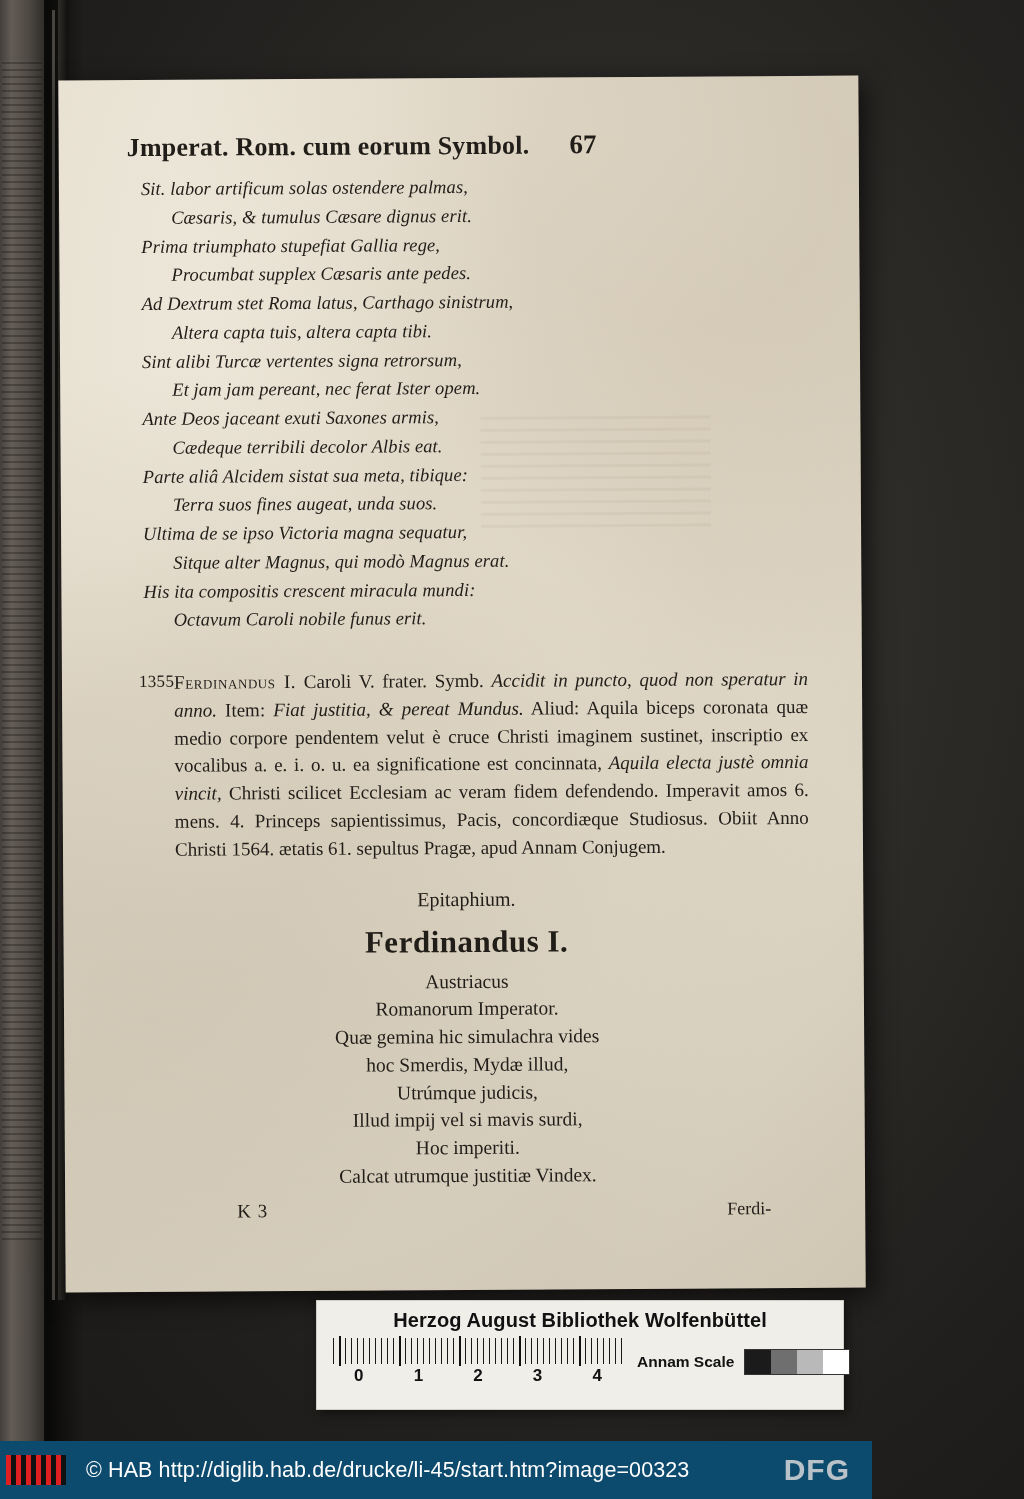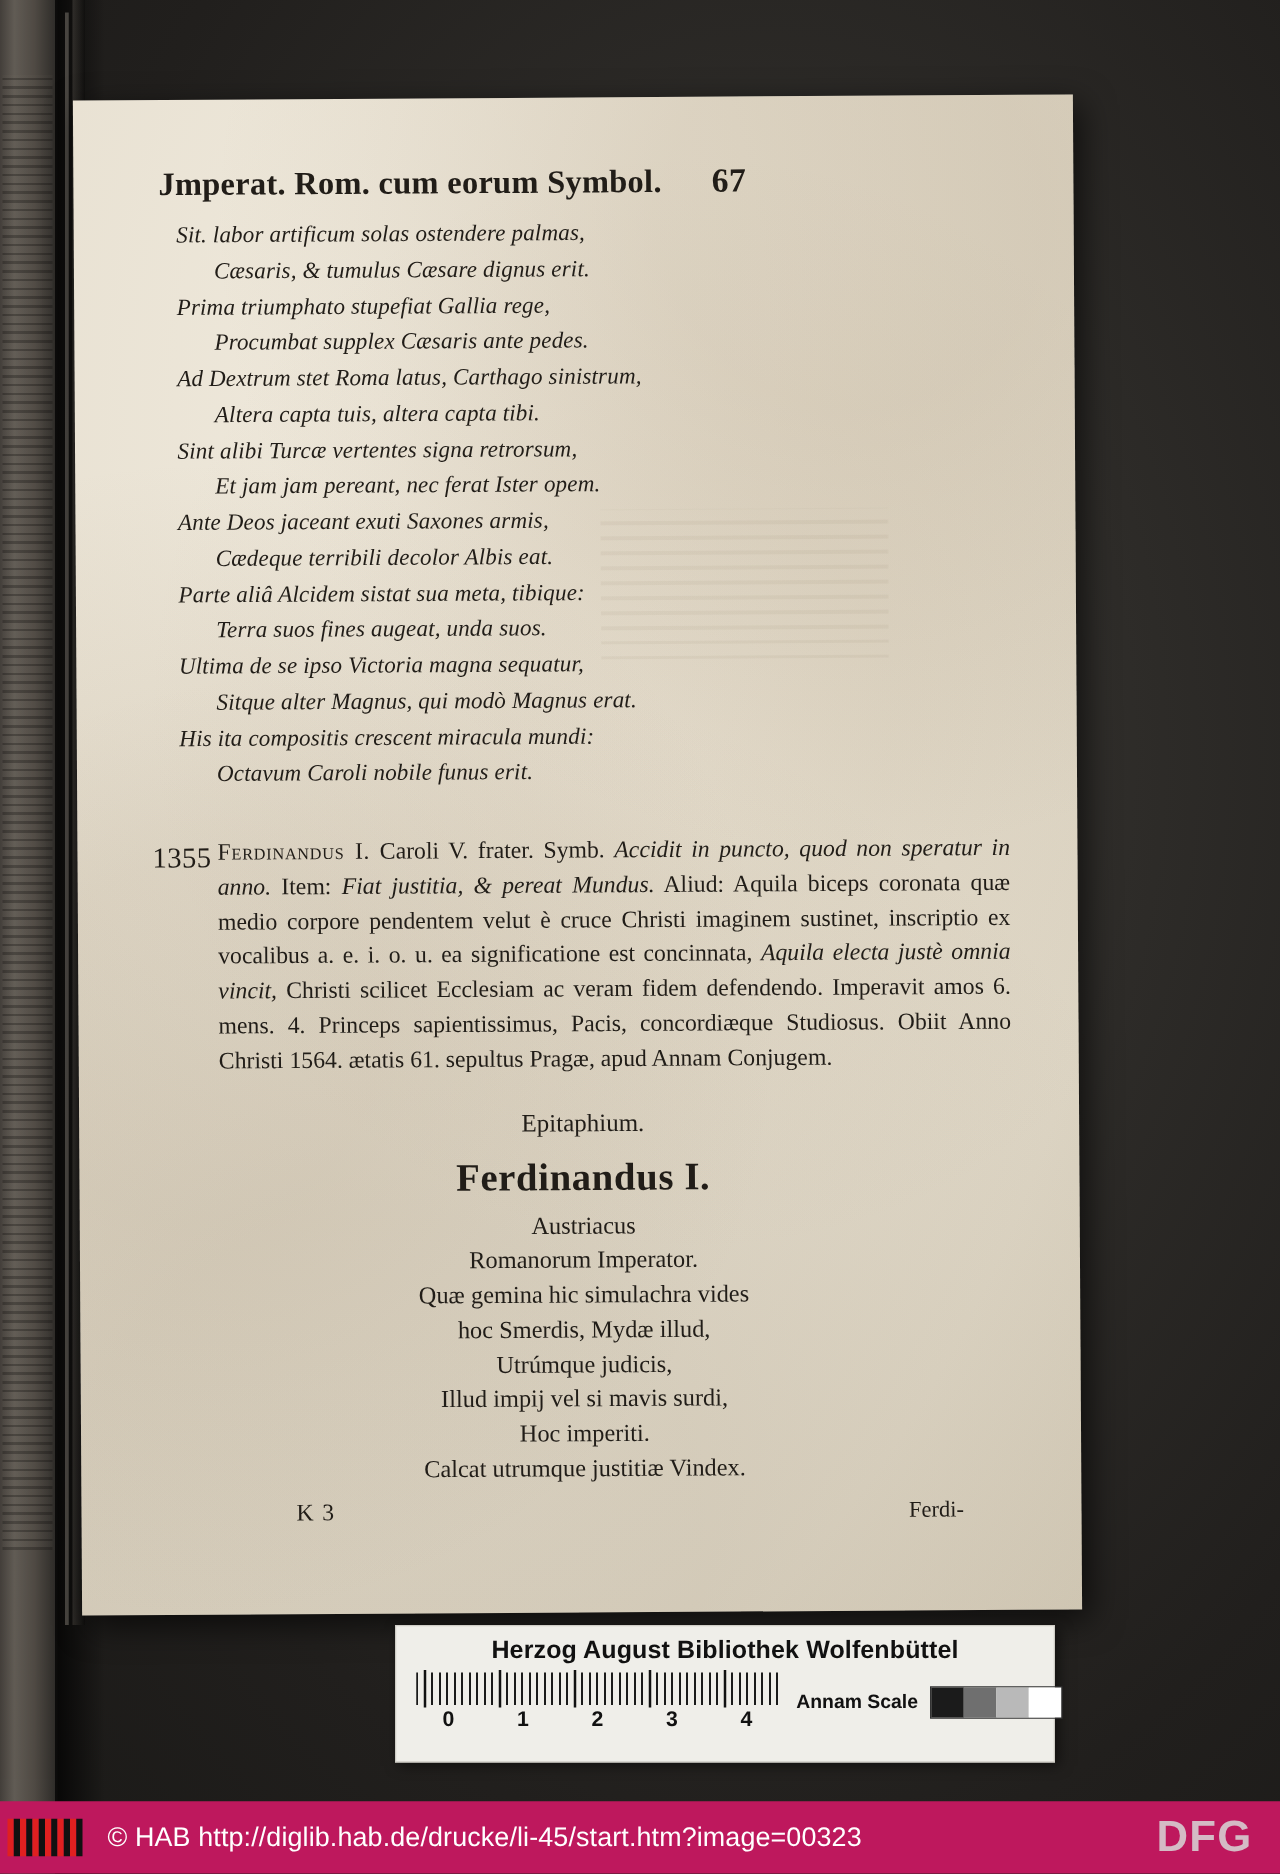--- a/index.html
+++ b/index.html
@@ -132,22 +132,22 @@
   .entry {
     margin-top: 34px;
     font-size: 19px;
     line-height: 1.46;
     text-align: justify;
     position: relative;
     padding-left: 52px;
   }
   .entry .num {
     position: absolute;
-    left: 0; top: 1px;
-    font-size: 23px;
+    left: 17px; top: 1px;
+    font-size: 17px;
     letter-spacing: .3px;
   }
   .entry .sc {
     font-variant: small-caps;
     letter-spacing: .6px;
   }
   .entry i { font-style: italic; }
 
   
   .epitaph {
@@ -232,22 +232,22 @@
     color: #111;
     white-space: nowrap;
   }
   .gs-patches { display: flex; border: 1px solid #333; }
   .gs-patches i { display: block; width: 26px; height: 24px; }
 
   
   .bottombar {
     position: absolute;
     left: 0; bottom: 0;
-    width: 1024px; height: 58px;
-    background: #be185d;
+    width: 872px; height: 58px;
+    background: #0c4a6e;
     display: flex;
     align-items: center;
   }
   .colorbars {
     width: 62px; height: 30px;
     margin-left: 6px;
     display: flex;
   }
   .colorbars i { display: block; width: 5px; height: 30px; }
   .credit {
@@ -257,21 +257,21 @@
     margin-left: 18px;
     letter-spacing: .1px;
     white-space: nowrap;
   }
   .dfg {
     margin-left: auto;
     margin-right: 22px;
     color: #d8d8d8;
     font-family: "Liberation Sans", sans-serif;
     font-weight: 700;
-    font-size: 35px;
+    font-size: 30px;
     letter-spacing: 1px;
     opacity: .85;
   }
 </style>
 </head>
 <body>
 
 <div class="scan-bg"></div>
 <div class="left-strip">
   <div class="left-strip-text"></div>

